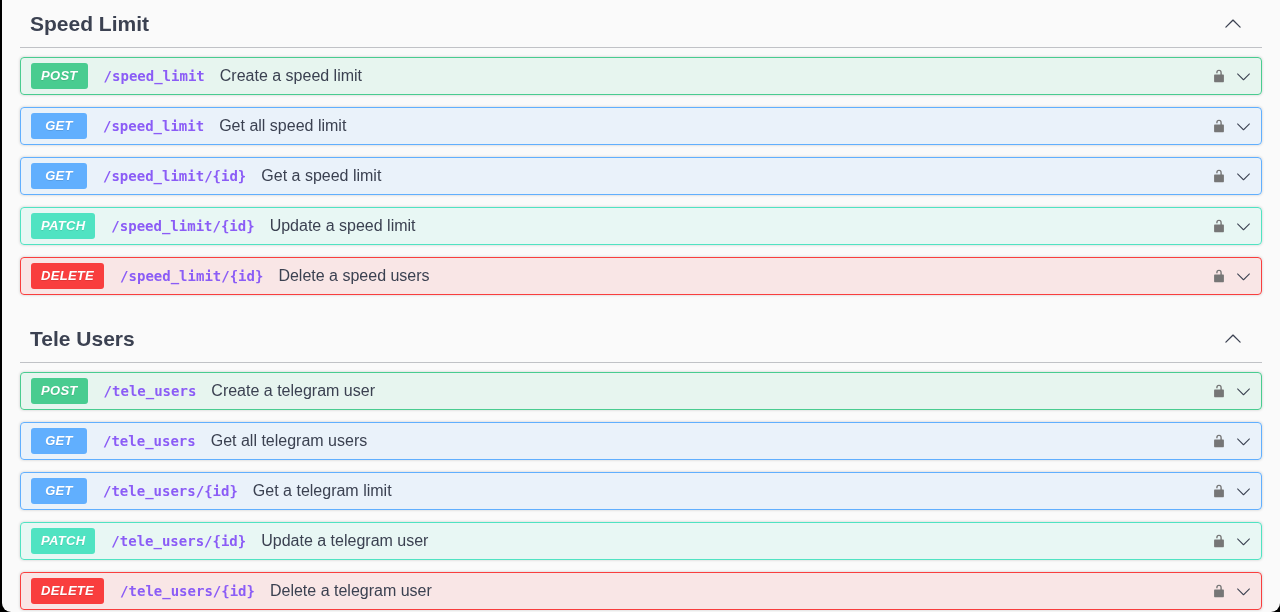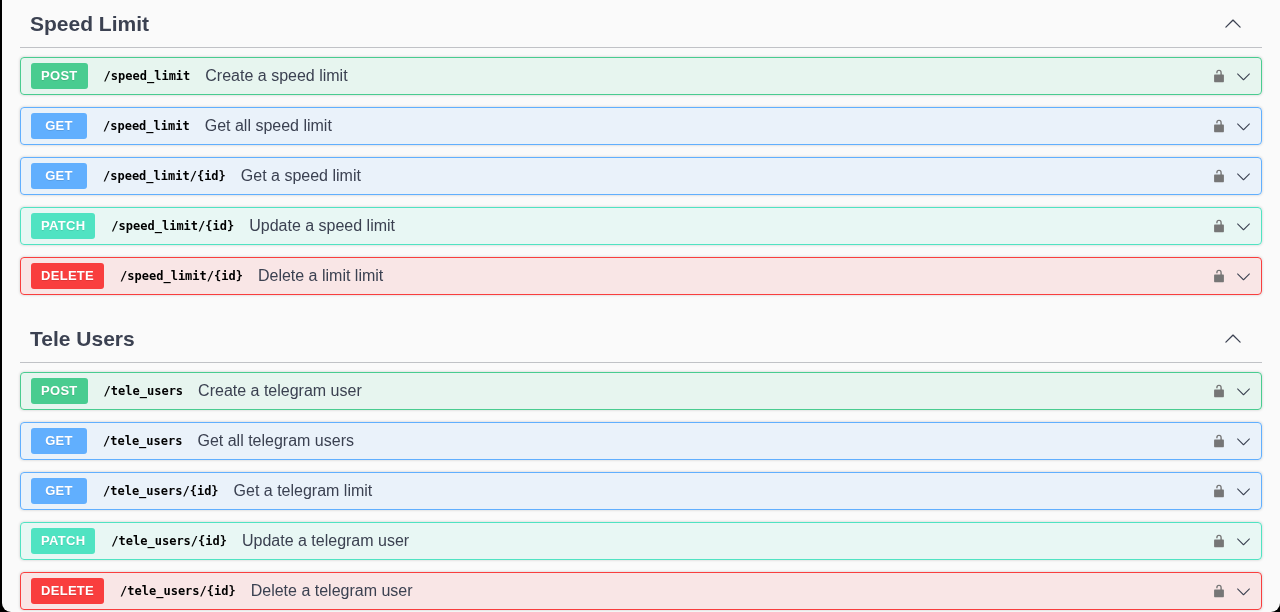--- a/index.html
+++ b/index.html
@@ -72,27 +72,28 @@
     border-radius: 3px;
     background: #999;
     color: #fff;
     font-family: "Liberation Sans", sans-serif;
     font-size: 13px;
     font-weight: bold;
     letter-spacing: .3px;
     text-align: center;
     text-shadow: 0 1px 0 rgba(0,0,0,.1);
     cursor: pointer;
+    font-style: italic;
   }
   .path {
     margin-left: 16px;
     font-family: "DejaVu Sans Mono", monospace;
-    font-size: 12px;
+    font-size: 14px;
     font-weight: bold;
-    color: #000000;
+    color: #8b5cf6;
   }
   .summary {
     margin-left: 15px;
     font-size: 16px;
     color: #3b4151;
   }
   .row-right {
     margin-left: auto;
     display: flex;
     align-items: center;
@@ -188,21 +189,21 @@
         <svg width="15" height="15" viewBox="0 0 20 20" fill="#3b4151">
           <path d="M17.418 6.109c.272-.268.709-.268.979 0s.271.701 0 .969l-7.908 7.83c-.27.268-.707.268-.979 0l-7.908-7.83c-.27-.268-.27-.701 0-.969.271-.268.709-.268.979 0L10 13.25l7.418-7.141z"></path>
         </svg>
       </button>
     </div>
   </div>
 
   <div class="opblock" style="border-color: rgb(249, 62, 62); background: rgba(249, 62, 62, 0.1);">
     <button class="badge" style="background: rgb(249, 62, 62);">DELETE</button>
     <span class="path">/speed_limit/{id}</span>
-    <span class="summary">Delete a limit limit</span>
+    <span class="summary">Delete a speed users</span>
     <div class="row-right">
       <button class="icon-btn">
         <svg width="14" height="16" viewBox="0 0 20 20" fill="#767676">
           <path d="M15.8 8H14V5.6C14 2.703 12.665 1 10 1 7.334 1 6 2.703 6 5.6V6h2v-.801C8 3.754 8.797 3 10 3c1.203 0 2 .754 2 2.199V8H4.2C3.551 8 3 8.646 3 9.4v8.2c0 .753.551 1.4 1.2 1.4h11.6c.649 0 1.2-.647 1.2-1.4V9.4c0-.754-.551-1.4-1.2-1.4z"></path>
         </svg>
       </button>
       <button class="icon-btn">
         <svg width="15" height="15" viewBox="0 0 20 20" fill="#3b4151">
           <path d="M17.418 6.109c.272-.268.709-.268.979 0s.271.701 0 .969l-7.908 7.83c-.27.268-.707.268-.979 0l-7.908-7.83c-.27-.268-.27-.701 0-.969.271-.268.709-.268.979 0L10 13.25l7.418-7.141z"></path>
         </svg>

